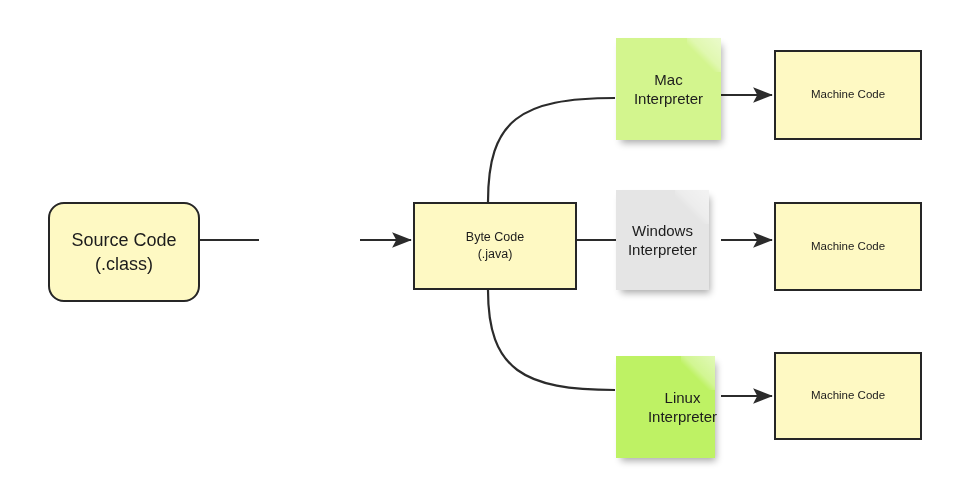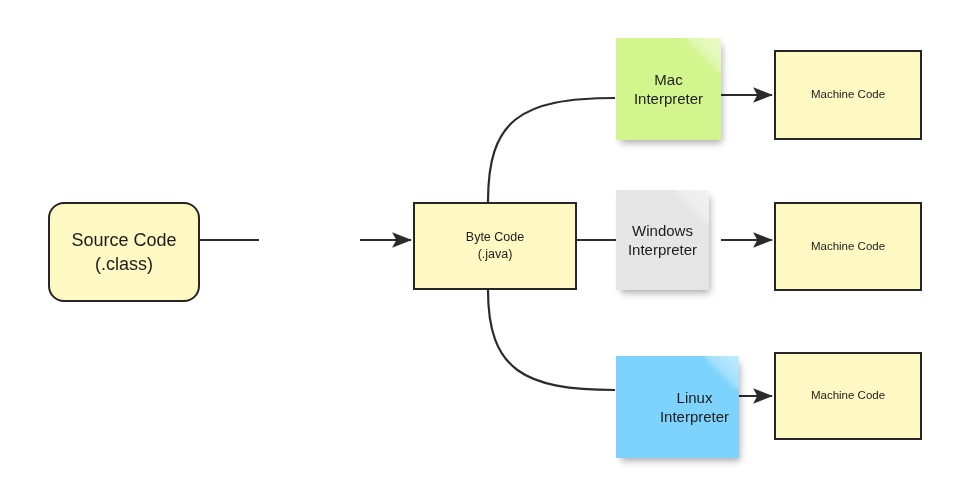--- a/index.html
+++ b/index.html
@@ -122,21 +122,21 @@
   <div class="sticky" style="left:616px; top:38px; width:105px; height:102px; font-size:15px; background:#d3f58e;">
     <span class="line1">Mac</span>
     <span class="line2">Interpreter</span>
   </div>
 
   <div class="sticky" style="left:616px; top:190px; width:93px; height:100px; font-size:15px; background:#e5e5e5;">
     <span class="line1">Windows</span>
     <span class="line2">Interpreter</span>
   </div>
 
-  <div class="sticky" style="left:616px; top:356px; width:123px; height:102px; font-size:15px; background:#7dd3fc;padding-left:34px;">
+  <div class="sticky" style="left:616px; top:356px; width:99px; height:102px; font-size:15px; background:#bef264;padding-left:34px;">
     <span class="line1">Linux</span>
     <span class="line2">Interpreter</span>
   </div>
 
   <div class="rect-node" style="left:774px; top:50px; width:148px; height:90px; font-size:11.5px;">
     <span class="line1">Machine Code</span>
   </div>
 
   <div class="rect-node" style="left:774px; top:202px; width:148px; height:89px; font-size:11.5px;">
     <span class="line1">Machine Code</span>

